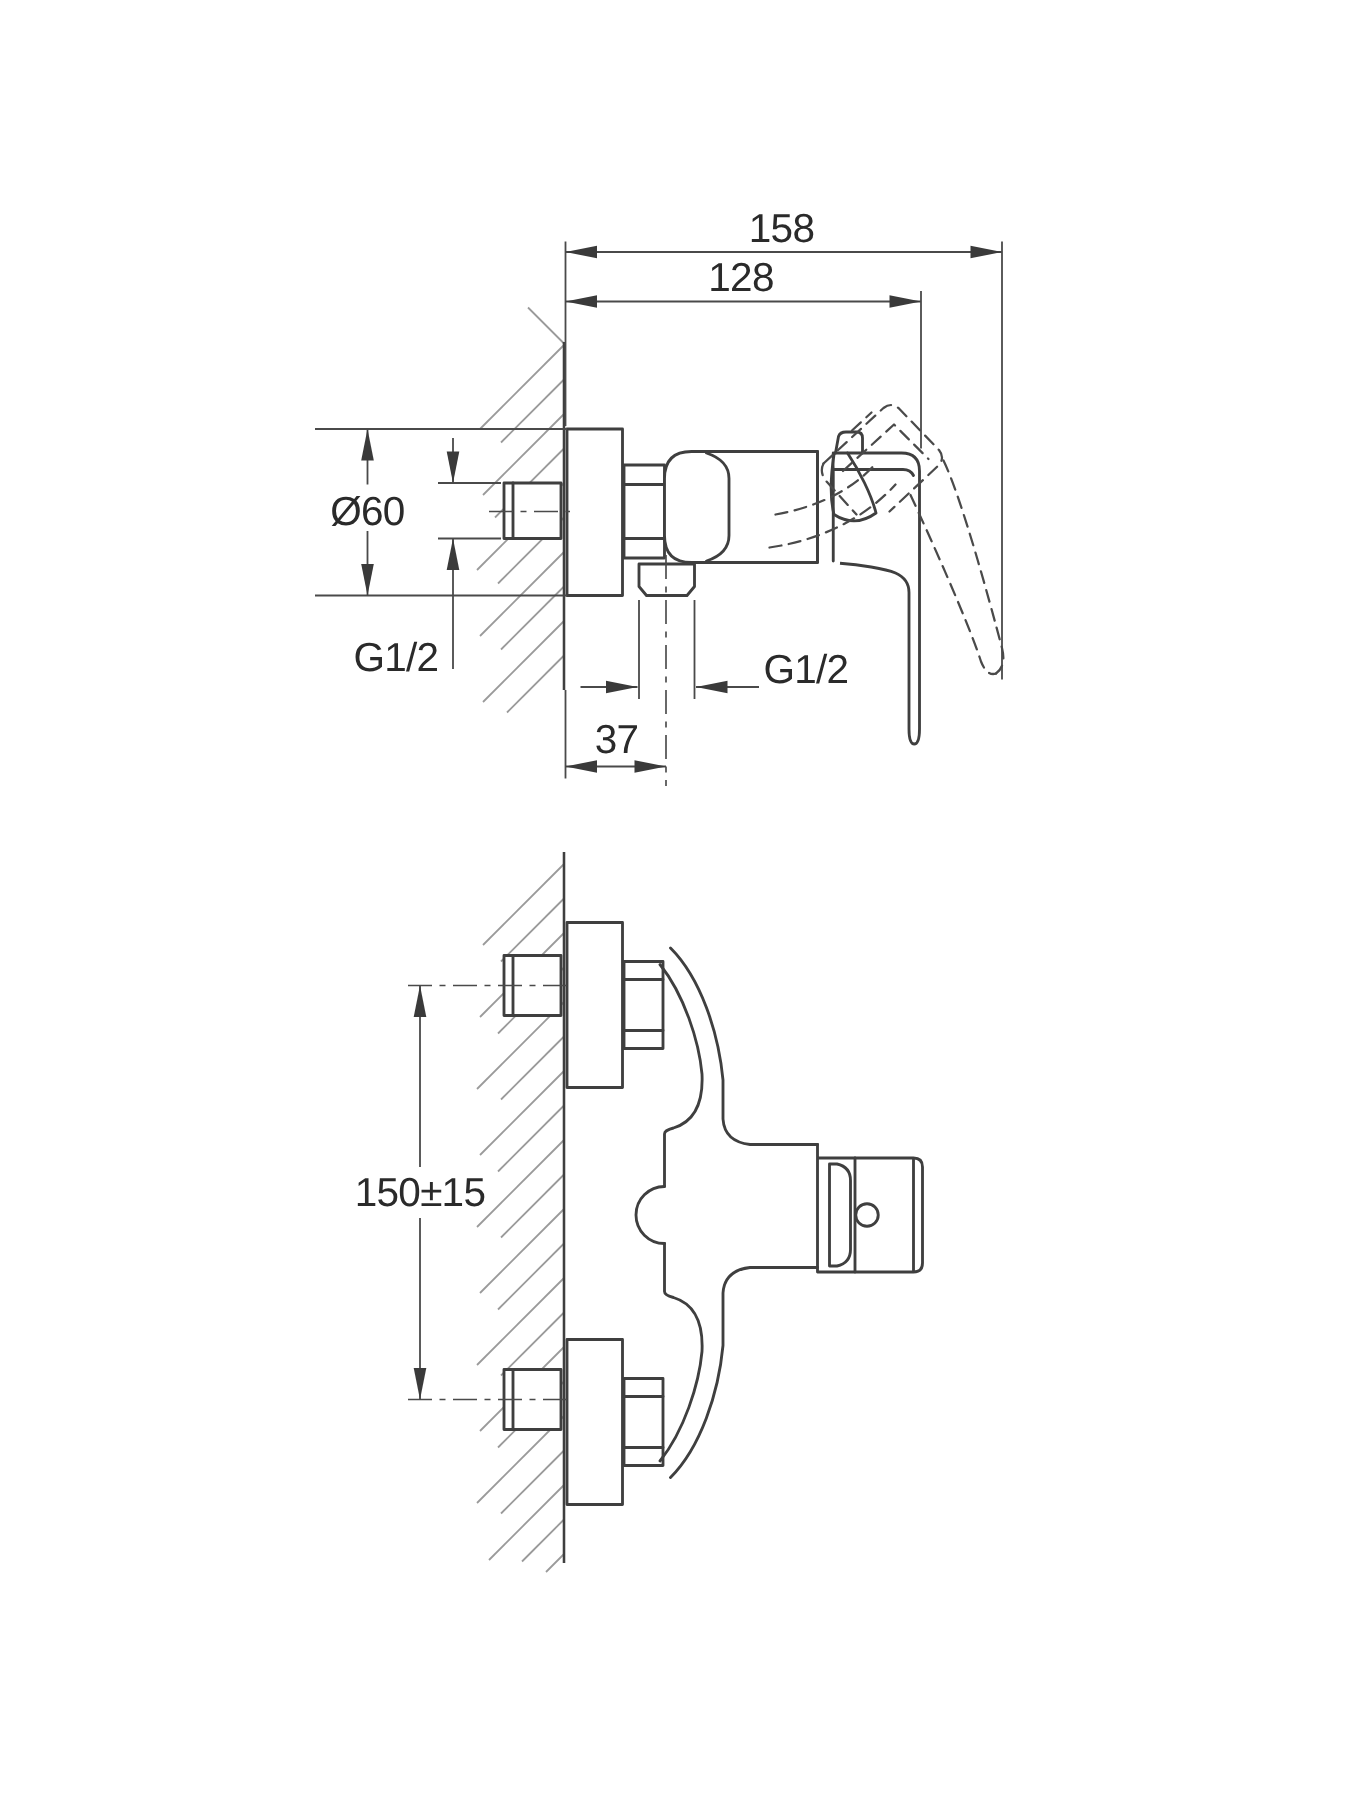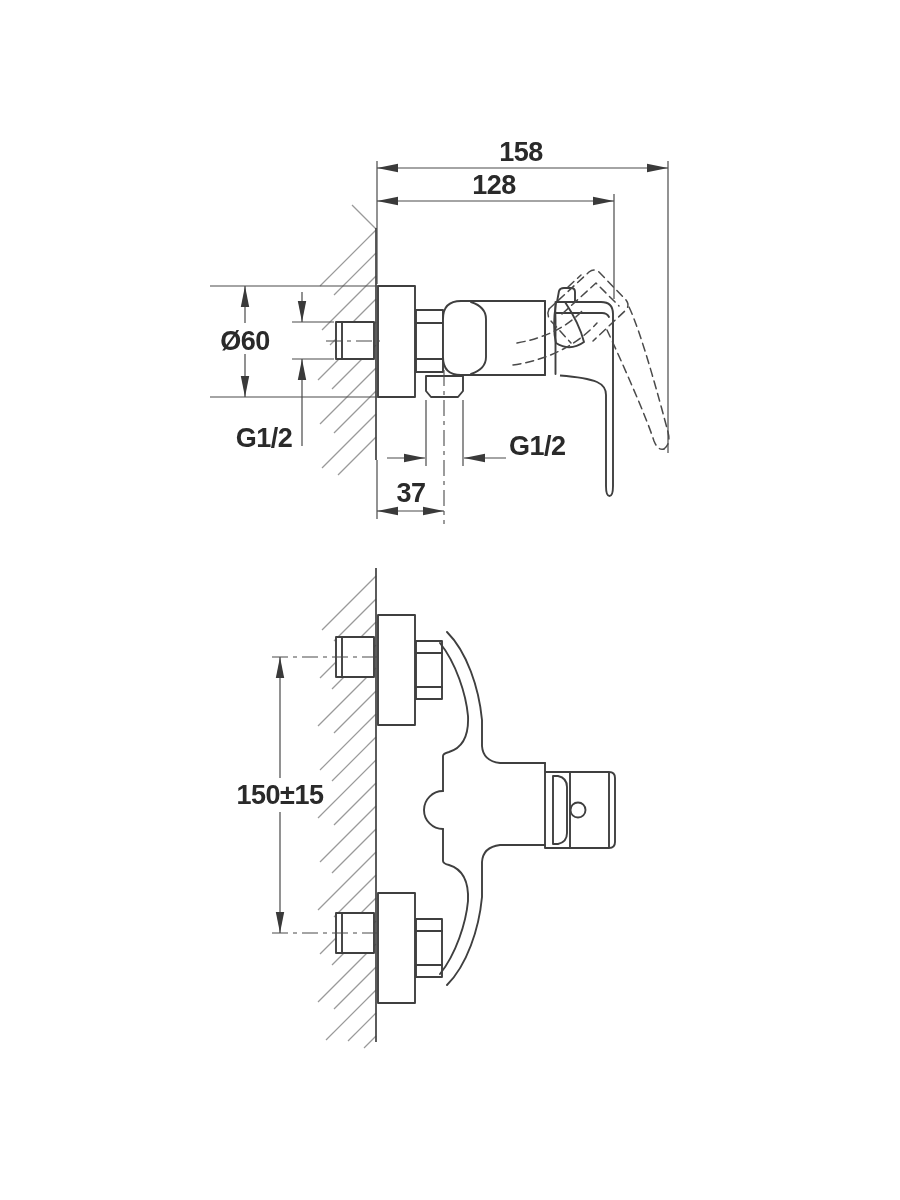--- a/index.html
+++ b/index.html
@@ -1,17 +1,17 @@
 <!DOCTYPE html>
 <html><head>
 <meta charset="utf-8">
 <style>
   html,body{margin:0;padding:0;background:#fff;}
   .page{width:900px;height:1200px;background:#ffffff;position:relative;overflow:hidden;
-        font-family:"Liberation Sans", sans-serif;font-weight:bold;}
+        font-family:"Liberation Sans", sans-serif;}
   svg text{font-family:"Liberation Sans", sans-serif;font-size:27px;letter-spacing:-0.5px;}
   .outline{fill:none;stroke-width:1.9;stroke-linecap:round;stroke-linejoin:round;}
   .outline-filled{fill:#ffffff;stroke-width:1.9;stroke-linejoin:round;}
   .thin{fill:none;stroke-width:1.2;stroke-linecap:butt;}
   .hatch{fill:none;stroke-width:1.2;}
   .center{fill:none;stroke-width:1.1;stroke-dasharray:16 5 4 5;}
   .dashed{fill:none;stroke-width:1.5;stroke-dasharray:8 5;stroke-linecap:round;stroke-linejoin:round;}
 </style>
 </head>
 <body>

